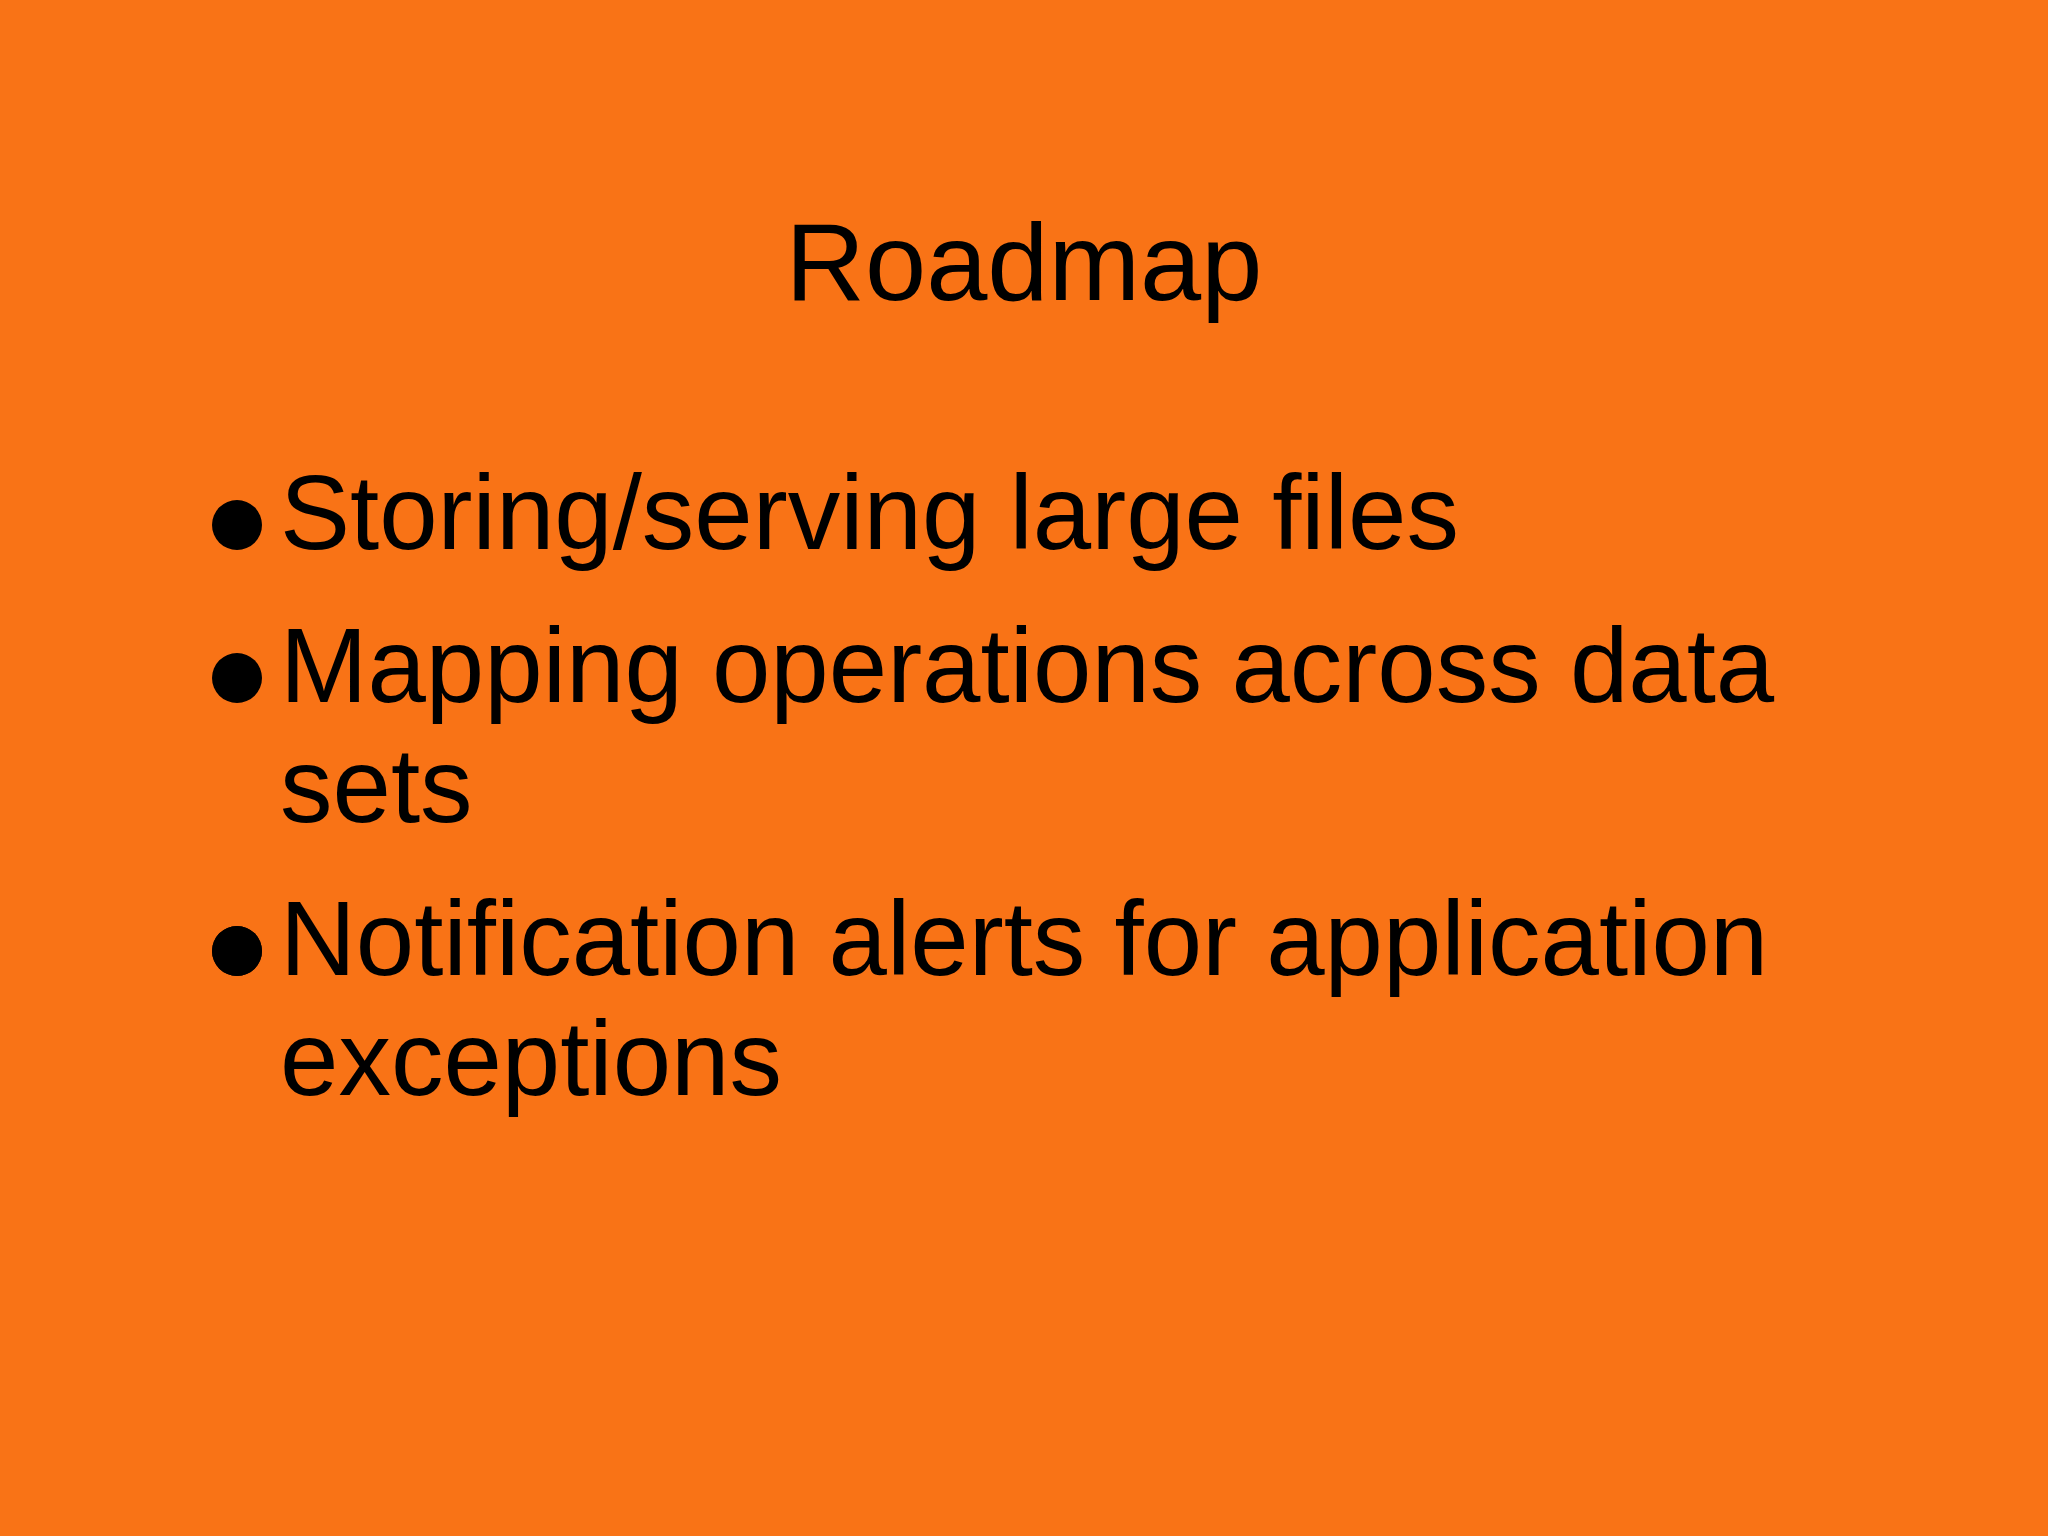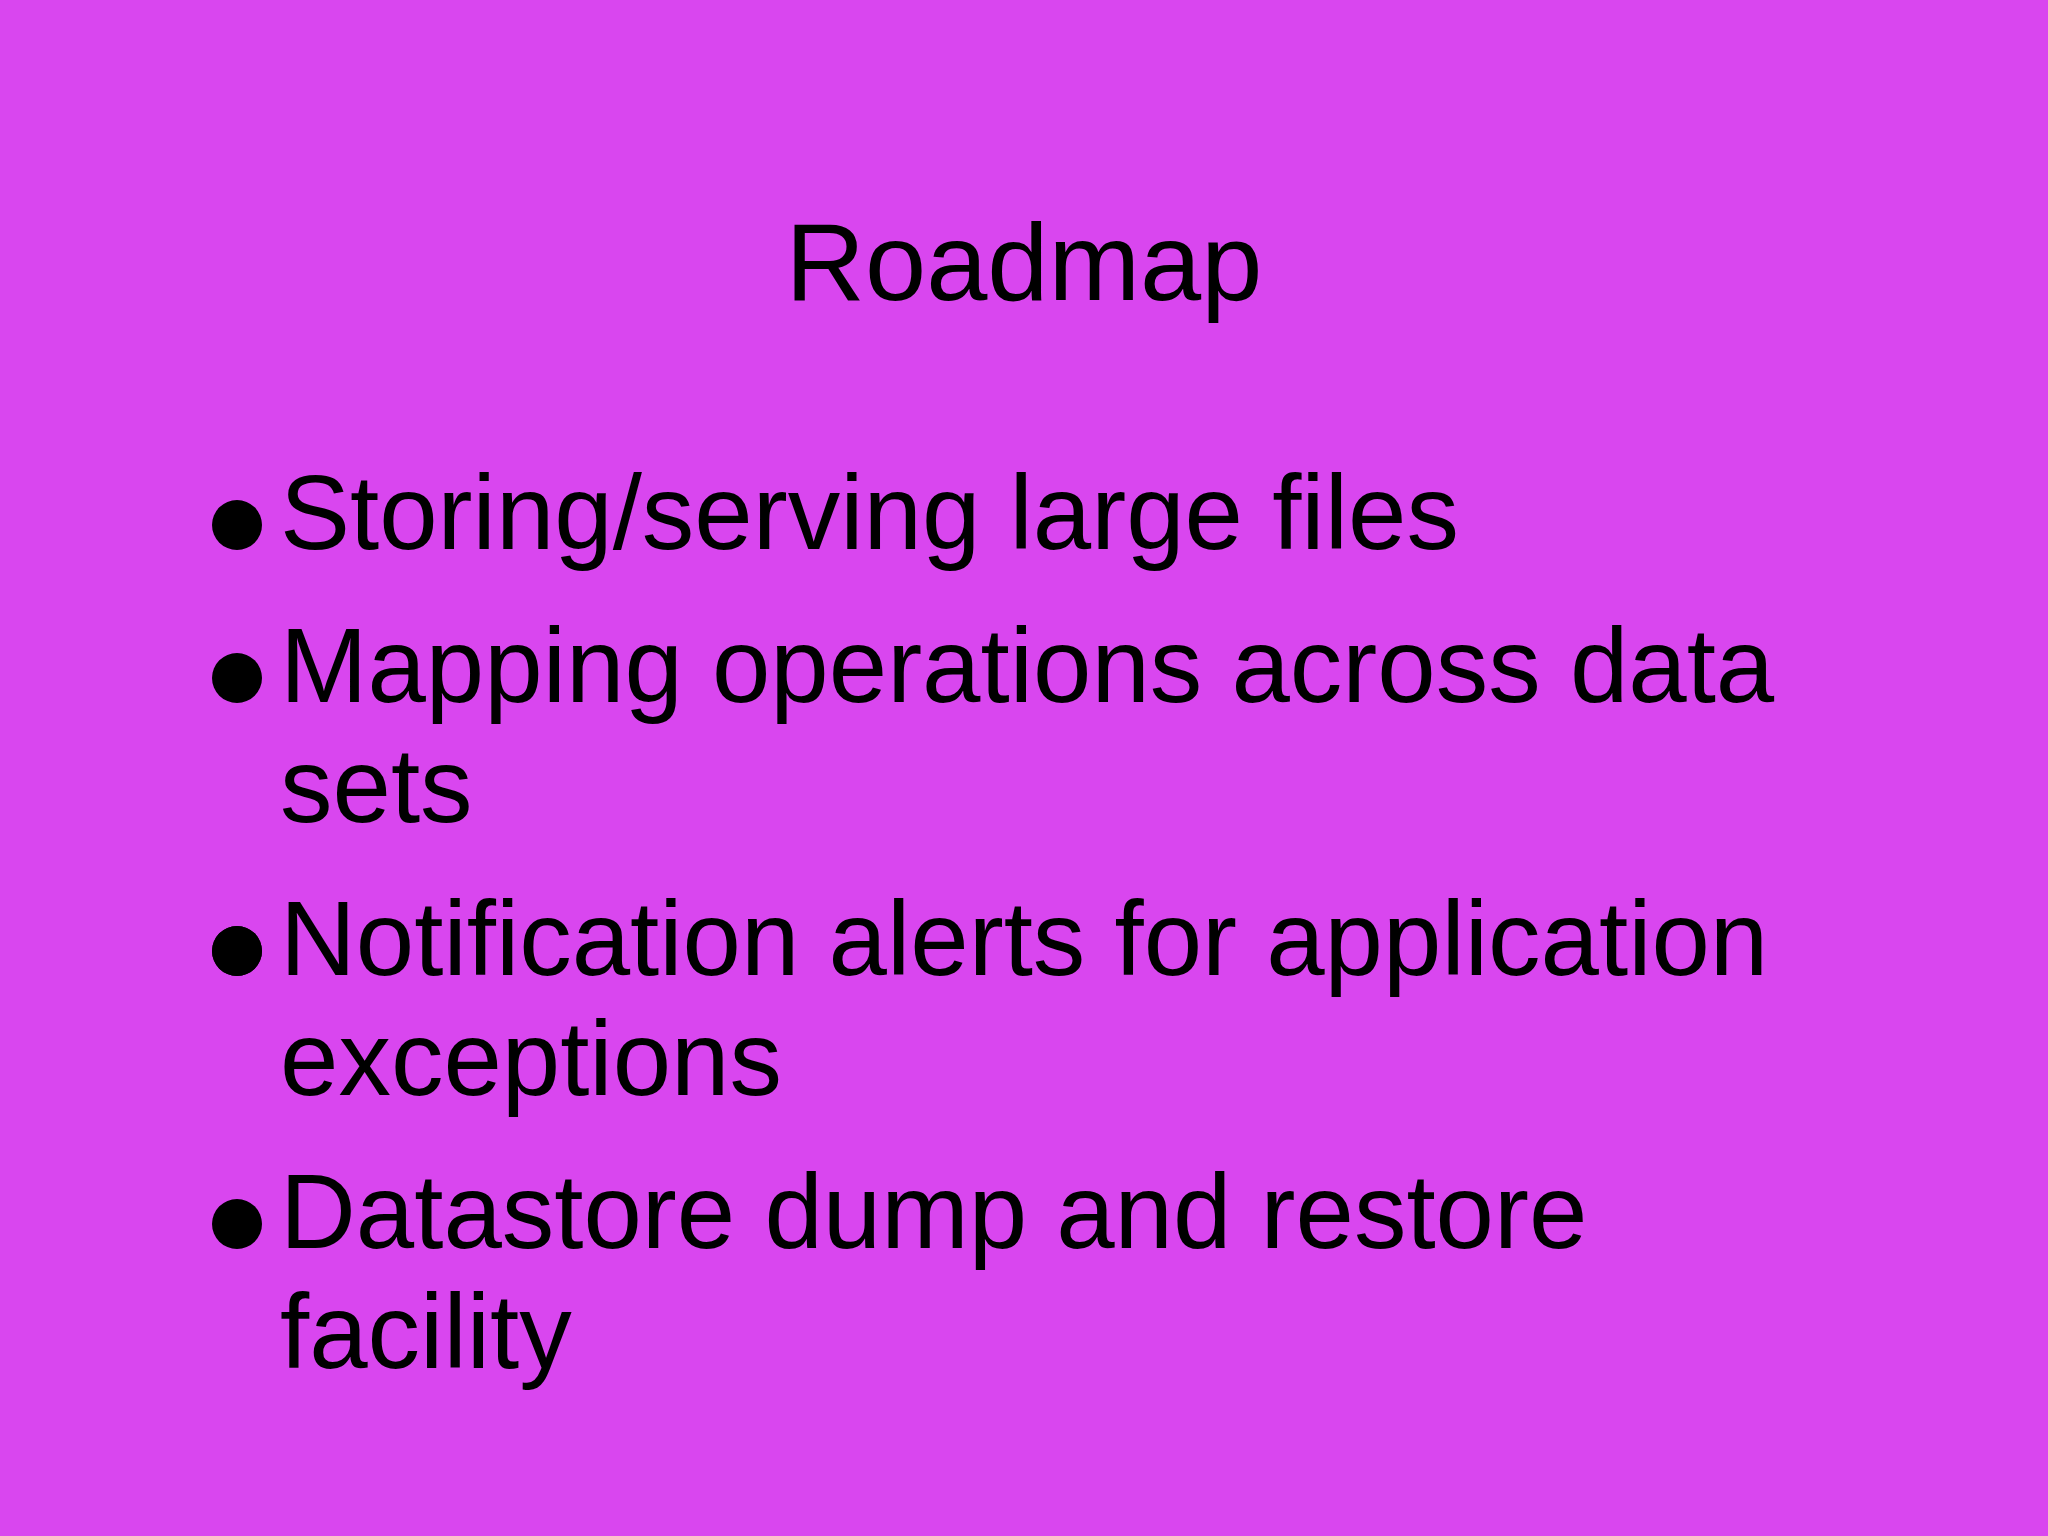--- a/index.html
+++ b/index.html
@@ -11,21 +11,21 @@
     width: 2048px;
     height: 1536px;
     position: relative;
     overflow: hidden;
     font-family: "Liberation Sans", sans-serif;
     color: #000000;
   }
   .slide {
     position: absolute;
     inset: 0;
-    background: #d946ef;
+    background: #f97316;
     padding-left: 40px;
   }
   .slide-title {
     position: absolute;
     top: 196px;
     left: 0;
     width: 2048px;
     margin: 0;
     text-align: center;
     font-size: 110px;
@@ -89,20 +89,16 @@
 
     <li>
       <span class="bullet-dot"></span>
     </li>
 
     <li>
       <span class="bullet-dot"></span>
       <span class="bullet-text">Notification alerts for application exceptions</span>
     </li>
 
-    <li>
-      <span class="bullet-dot"></span>
-      <span class="bullet-text">Datastore dump and restore facility</span>
-    </li>
 
   </ul>
 
 </div>
 
 </body></html>

